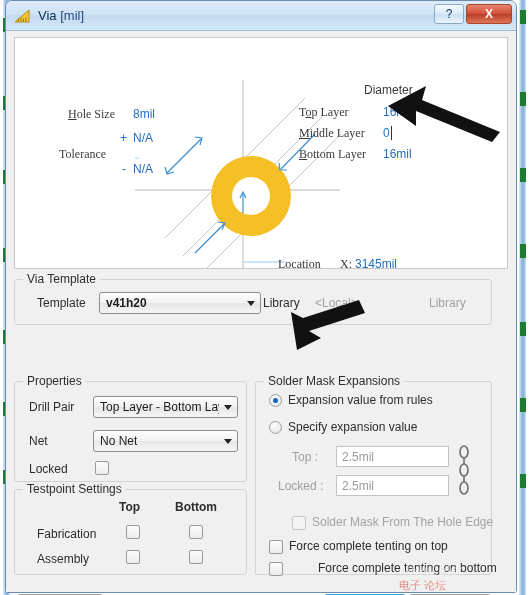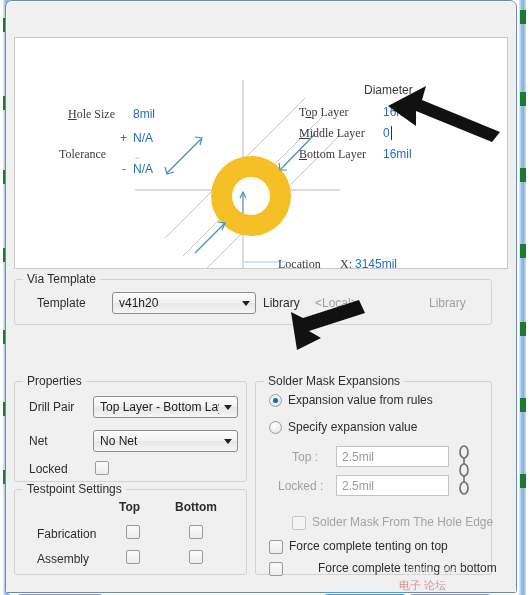--- a/index.html
+++ b/index.html
@@ -262,20 +262,39 @@
   <div class="bg-dash" style="right:4px; top:92px;"></div>
   <div class="bg-dash" style="right:4px; top:168px;"></div>
   <div class="bg-dash" style="right:4px; top:244px;"></div>
   <div class="bg-dash" style="right:4px; top:322px;"></div>
   <div class="bg-dash" style="right:4px; top:398px;"></div>
   <div class="bg-dash" style="right:4px; top:474px;"></div>
 </div>
 
 <div class="window">
 
+  <div class="titlebar">
+    <span class="title-icon">
+      <svg width="18" height="16" viewBox="0 0 18 16">
+        <polygon points="1,14 15,14 15,2" fill="#f7c833" stroke="#b08a16" stroke-width="1"></polygon>
+        <line x1="4.5" y1="13.5" x2="4.5" y2="10.5" stroke="#9c7a12" stroke-width="1"></line>
+        <line x1="7.0" y1="13.5" x2="7.0" y2="9.5" stroke="#9c7a12" stroke-width="1"></line>
+        <line x1="9.5" y1="13.5" x2="9.5" y2="10.5" stroke="#9c7a12" stroke-width="1"></line>
+        <line x1="12" y1="13.5" x2="12" y2="9.5" stroke="#9c7a12" stroke-width="1"></line>
+      </svg>
+    </span>
+    <span class="title-text">
+      <span>Via</span>
+      <span class="unit">[mil]</span>
+    </span>
+    <div class="win-btns">
+      <div class="win-btn">?</div>
+      <div class="win-btn close">X</div>
+    </div>
+  </div>
 
   <div class="client">
 
     <div class="preview">
 
       <svg width="494" height="230" style="position:absolute;left:0;top:0">
 
         <line x1="120" y1="152" x2="325" y2="152" stroke="#b9b9b9" stroke-width="1"></line>
         <line x1="228" y1="42" x2="228" y2="258" stroke="#b9b9b9" stroke-width="1"></line>
 
@@ -334,21 +353,21 @@
 
       <div class="lbl" style="left:263px; top:219px;"><u>L</u>ocation</div>
       <div class="lbl" style="left:325px; top:219px;"><u>X</u>:</div>
       <div class="val" style="left:340px; top:219px;">3145mil</div>
 
     </div>
 
     <div class="group" style="left:8px; top:248px; width:478px; height:46px;padding-left:36px;">
       <span class="gtitle">Via Template</span>
       <span class="flabel" style="left:22px; top:16px;">Template</span>
-      <div class="combo" style="left:97px; top:12px; width:144px;">
+      <div class="combo" style="left:84px; top:12px; width:162px;font-weight:bold;">
         <span class="ctext">v41h20</span>
         <span class="arrowbox">
             <span class="caret"></span>
           </span>
       </div>
       <span class="flabel" style="left:248px; top:16px;">Library</span>
       <span class="flabel dim" style="left:300px; top:16px;">&lt;Local&gt;</span>
       <span class="flabel dim" style="left:414px; top:16px;">Library</span>
     </div>
 

